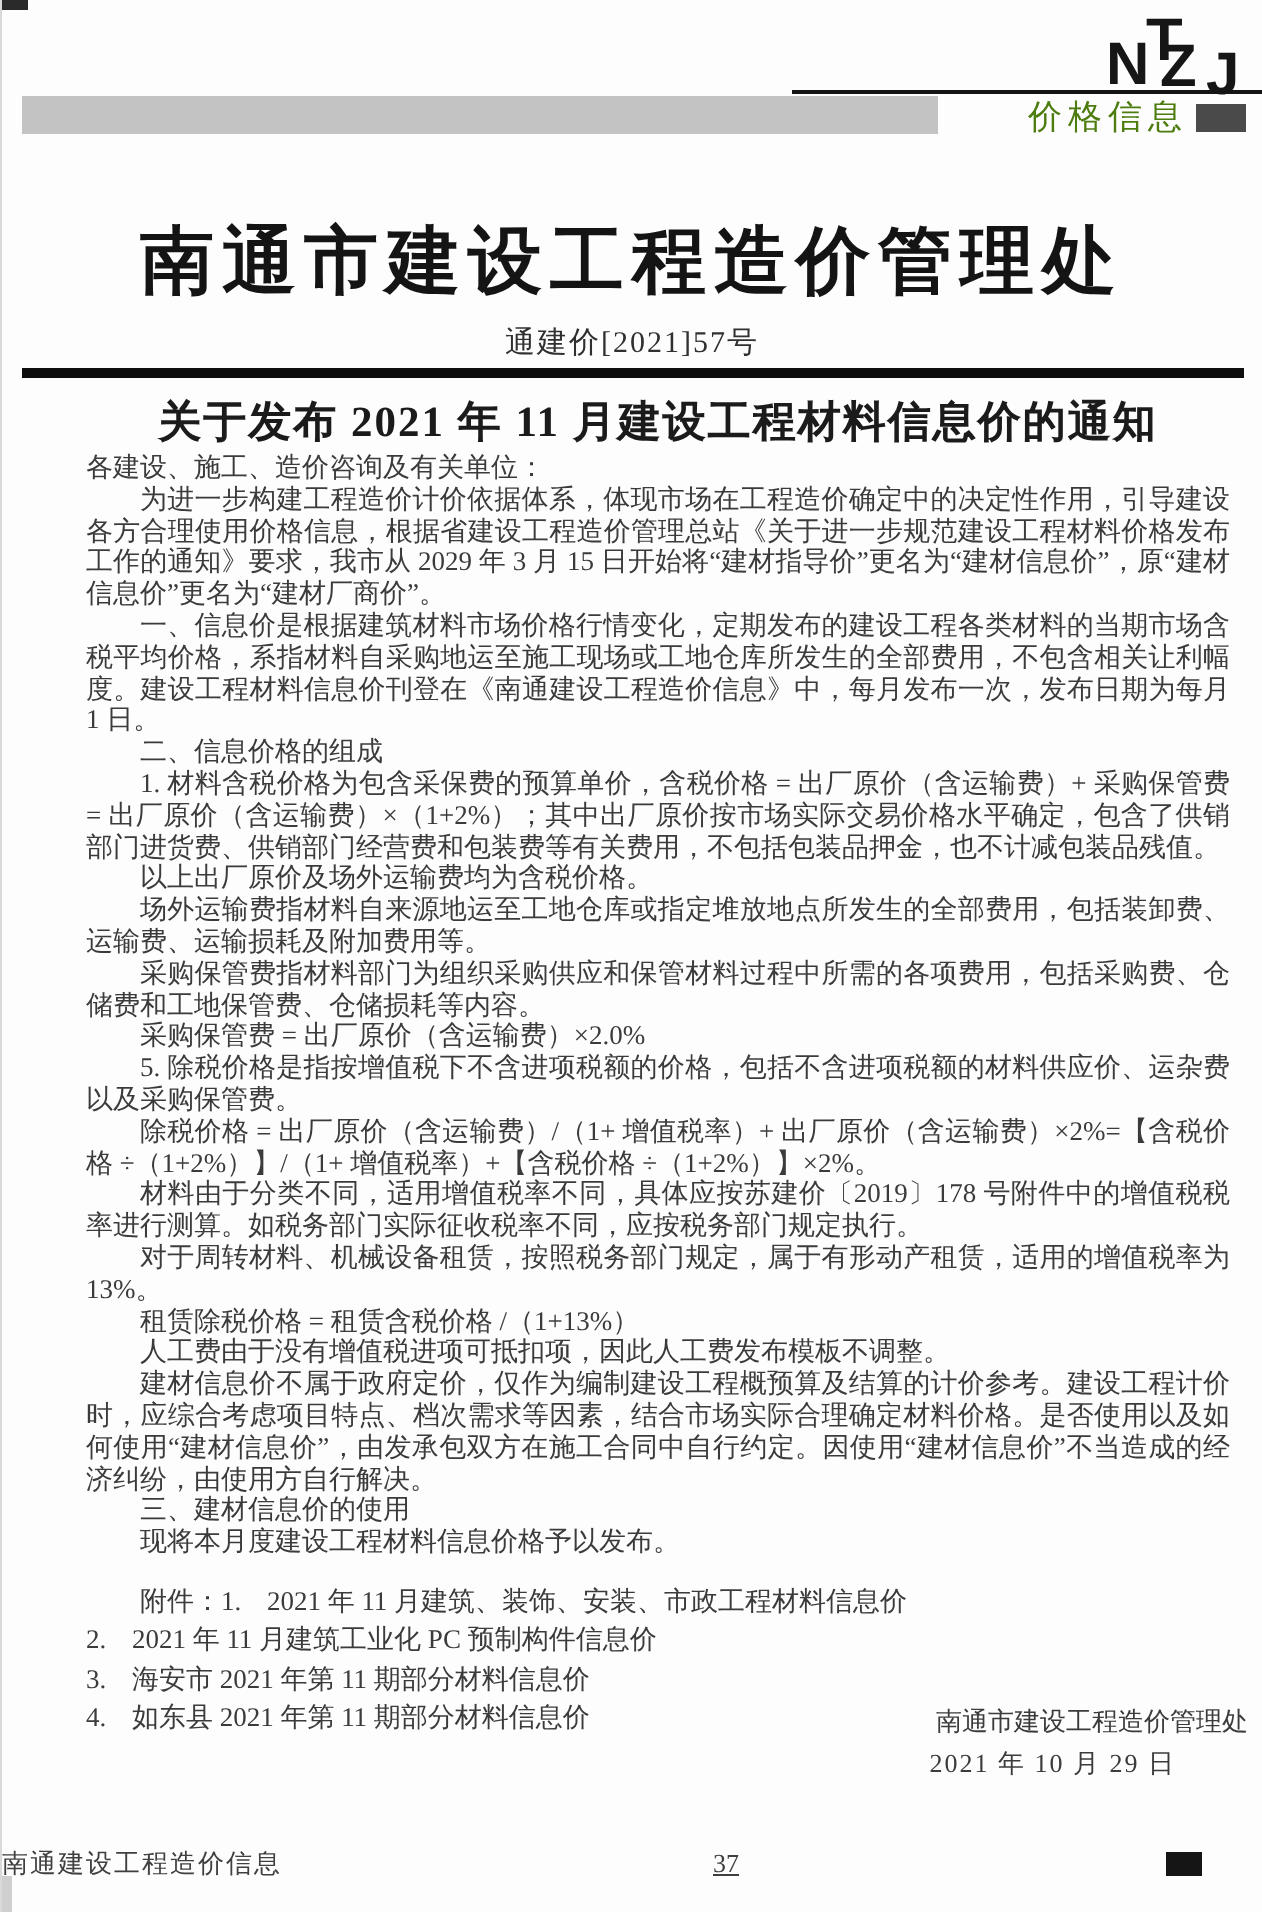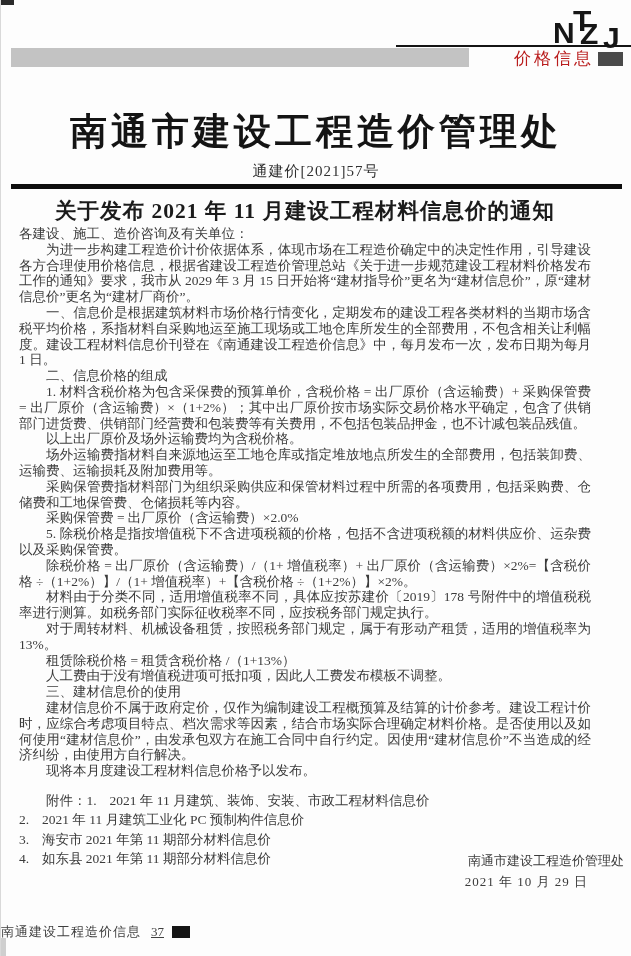--- a/index.html
+++ b/index.html
@@ -21,39 +21,39 @@
   .logo span{
     position:absolute;font-family:"Liberation Sans","DejaVu Sans",sans-serif;
     font-weight:900;color:#161616;line-height:1;
   }
   .logo .l-n{left:0;top:10px;font-size:30px;}
   .logo .l-t{left:20px;top:-2px;font-size:30px;}
   .logo .l-z{left:27px;top:11px;font-size:30px;}
   .logo .l-j{left:50px;top:15px;font-size:30px;}
   .masthead-rule{position:absolute;left:395px;top:45px;width:236px;height:2px;background:#141414;}
   .section-label{
-    position:absolute;top:50px;right:37px;font-size:17px;color:#b91c1c;
+    position:absolute;top:50px;right:37px;font-size:17px;color:#4d7c0f;
     letter-spacing:3px;line-height:18px;
   }
   .label-square{position:absolute;top:52px;right:8px;width:25px;height:14px;background:#4a4a4a;}
 
   
   .org-title{
     position:absolute;top:110px;left:0;width:100%;text-align:center;
     font-size:37px;font-weight:bold;color:#141414;letter-spacing:4px;line-height:44px;
   }
   .doc-number{
     position:absolute;top:162px;left:0;width:100%;text-align:center;
     font-size:15px;color:#303030;letter-spacing:1px;
   }
   .thick-rule{position:absolute;left:10px;top:184px;width:611px;height:5px;background:#0e0e0e;}
 
   
   .content{
-    position:absolute;top:196px;left:18px;width:572px;
+    position:absolute;top:196px;left:42px;width:572px;
     font-size:13.5px;line-height:15.8px;text-align:justify;color:#3b3b3b;
   }
   .notice-title{
     text-align:center;font-size:21.5px;font-weight:bold;color:#1b1b1b;
     line-height:30px;margin:0 0 7px 0;letter-spacing:1px;
   }
   .content p{margin:0;padding:0;}
   .para{text-indent:2em;}
   .attachments{margin-top:12px;line-height:19.5px;}
   .att-first{text-indent:2em;}
@@ -61,21 +61,21 @@
   .att-num{display:inline-block;width:1.7em;text-indent:0;}
 
   
   .signature{position:absolute;top:853px;left:0;width:631px;font-size:13px;color:#3b3b3b;}
   .sig-org{text-align:right;padding-right:8px;line-height:16px;}
   .sig-date{text-align:right;padding-right:44px;line-height:16px;margin-top:5px;letter-spacing:1px;}
 
   
   .footer{
     position:absolute;top:924px;left:0;width:601px;height:16px;
-    display:flex;justify-content:flex-start;align-items:center;
+    display:flex;justify-content:space-between;align-items:center;
     font-size:13px;color:#3f3f3f;
   }
   .footer .journal{letter-spacing:1px;}
   .footer .page-num{margin-left:10px;text-decoration:underline;}
   .footer-square{width:18px;height:12px;background:#151515;margin-left:8px;margin-right:1px;}
 </style>
 </head>
 <body>
 
 <div class="page">
@@ -108,22 +108,22 @@
     <p class="para">以上出厂原价及场外运输费均为含税价格。</p>
     <p class="para">场外运输费指材料自来源地运至工地仓库或指定堆放地点所发生的全部费用，包括装卸费、运输费、运输损耗及附加费用等。</p>
     <p class="para">采购保管费指材料部门为组织采购供应和保管材料过程中所需的各项费用，包括采购费、仓储费和工地保管费、仓储损耗等内容。</p>
     <p class="para">采购保管费 = 出厂原价（含运输费）×2.0%</p>
     <p class="para">5. 除税价格是指按增值税下不含进项税额的价格，包括不含进项税额的材料供应价、运杂费以及采购保管费。</p>
     <p class="para">除税价格 = 出厂原价（含运输费）/（1+ 增值税率）+ 出厂原价（含运输费）×2%=【含税价格 ÷（1+2%）】/（1+ 增值税率）+【含税价格 ÷（1+2%）】×2%。</p>
     <p class="para">材料由于分类不同，适用增值税率不同，具体应按苏建价〔2019〕178 号附件中的增值税税率进行测算。如税务部门实际征收税率不同，应按税务部门规定执行。</p>
     <p class="para">对于周转材料、机械设备租赁，按照税务部门规定，属于有形动产租赁，适用的增值税率为 13%。</p>
     <p class="para">租赁除税价格 = 租赁含税价格 /（1+13%）</p>
     <p class="para">人工费由于没有增值税进项可抵扣项，因此人工费发布模板不调整。</p>
+    <p class="para">建材信息价不属于政府定价，仅作为编制建设工程概预算及结算的计价参考。建设工程计价时，应综合考虑项目特点、档次需求等因素，结合市场实际合理确定材料价格。是否使用以及如何使用“建材信息价”，由发承包双方在施工合同中自行约定。因使用“建材信息价”不当造成的经济纠纷，由使用方自行解决。</p>
     <p class="para">三、建材信息价的使用</p>
-    <p class="para">建材信息价不属于政府定价，仅作为编制建设工程概预算及结算的计价参考。建设工程计价时，应综合考虑项目特点、档次需求等因素，结合市场实际合理确定材料价格。是否使用以及如何使用“建材信息价”，由发承包双方在施工合同中自行约定。因使用“建材信息价”不当造成的经济纠纷，由使用方自行解决。</p>
     <p class="para">现将本月度建设工程材料信息价格予以发布。</p>
 
     <div class="attachments">
       <p class="att-first">
         <span>附件：</span><span class="att-num">1.</span><span>2021 年 11 月建筑、装饰、安装、市政工程材料信息价</span>
       </p>
       <p class="att-item">
         <span class="att-num">2.</span><span>2021 年 11 月建筑工业化 PC 预制构件信息价</span>
       </p>
       <p class="att-item">

